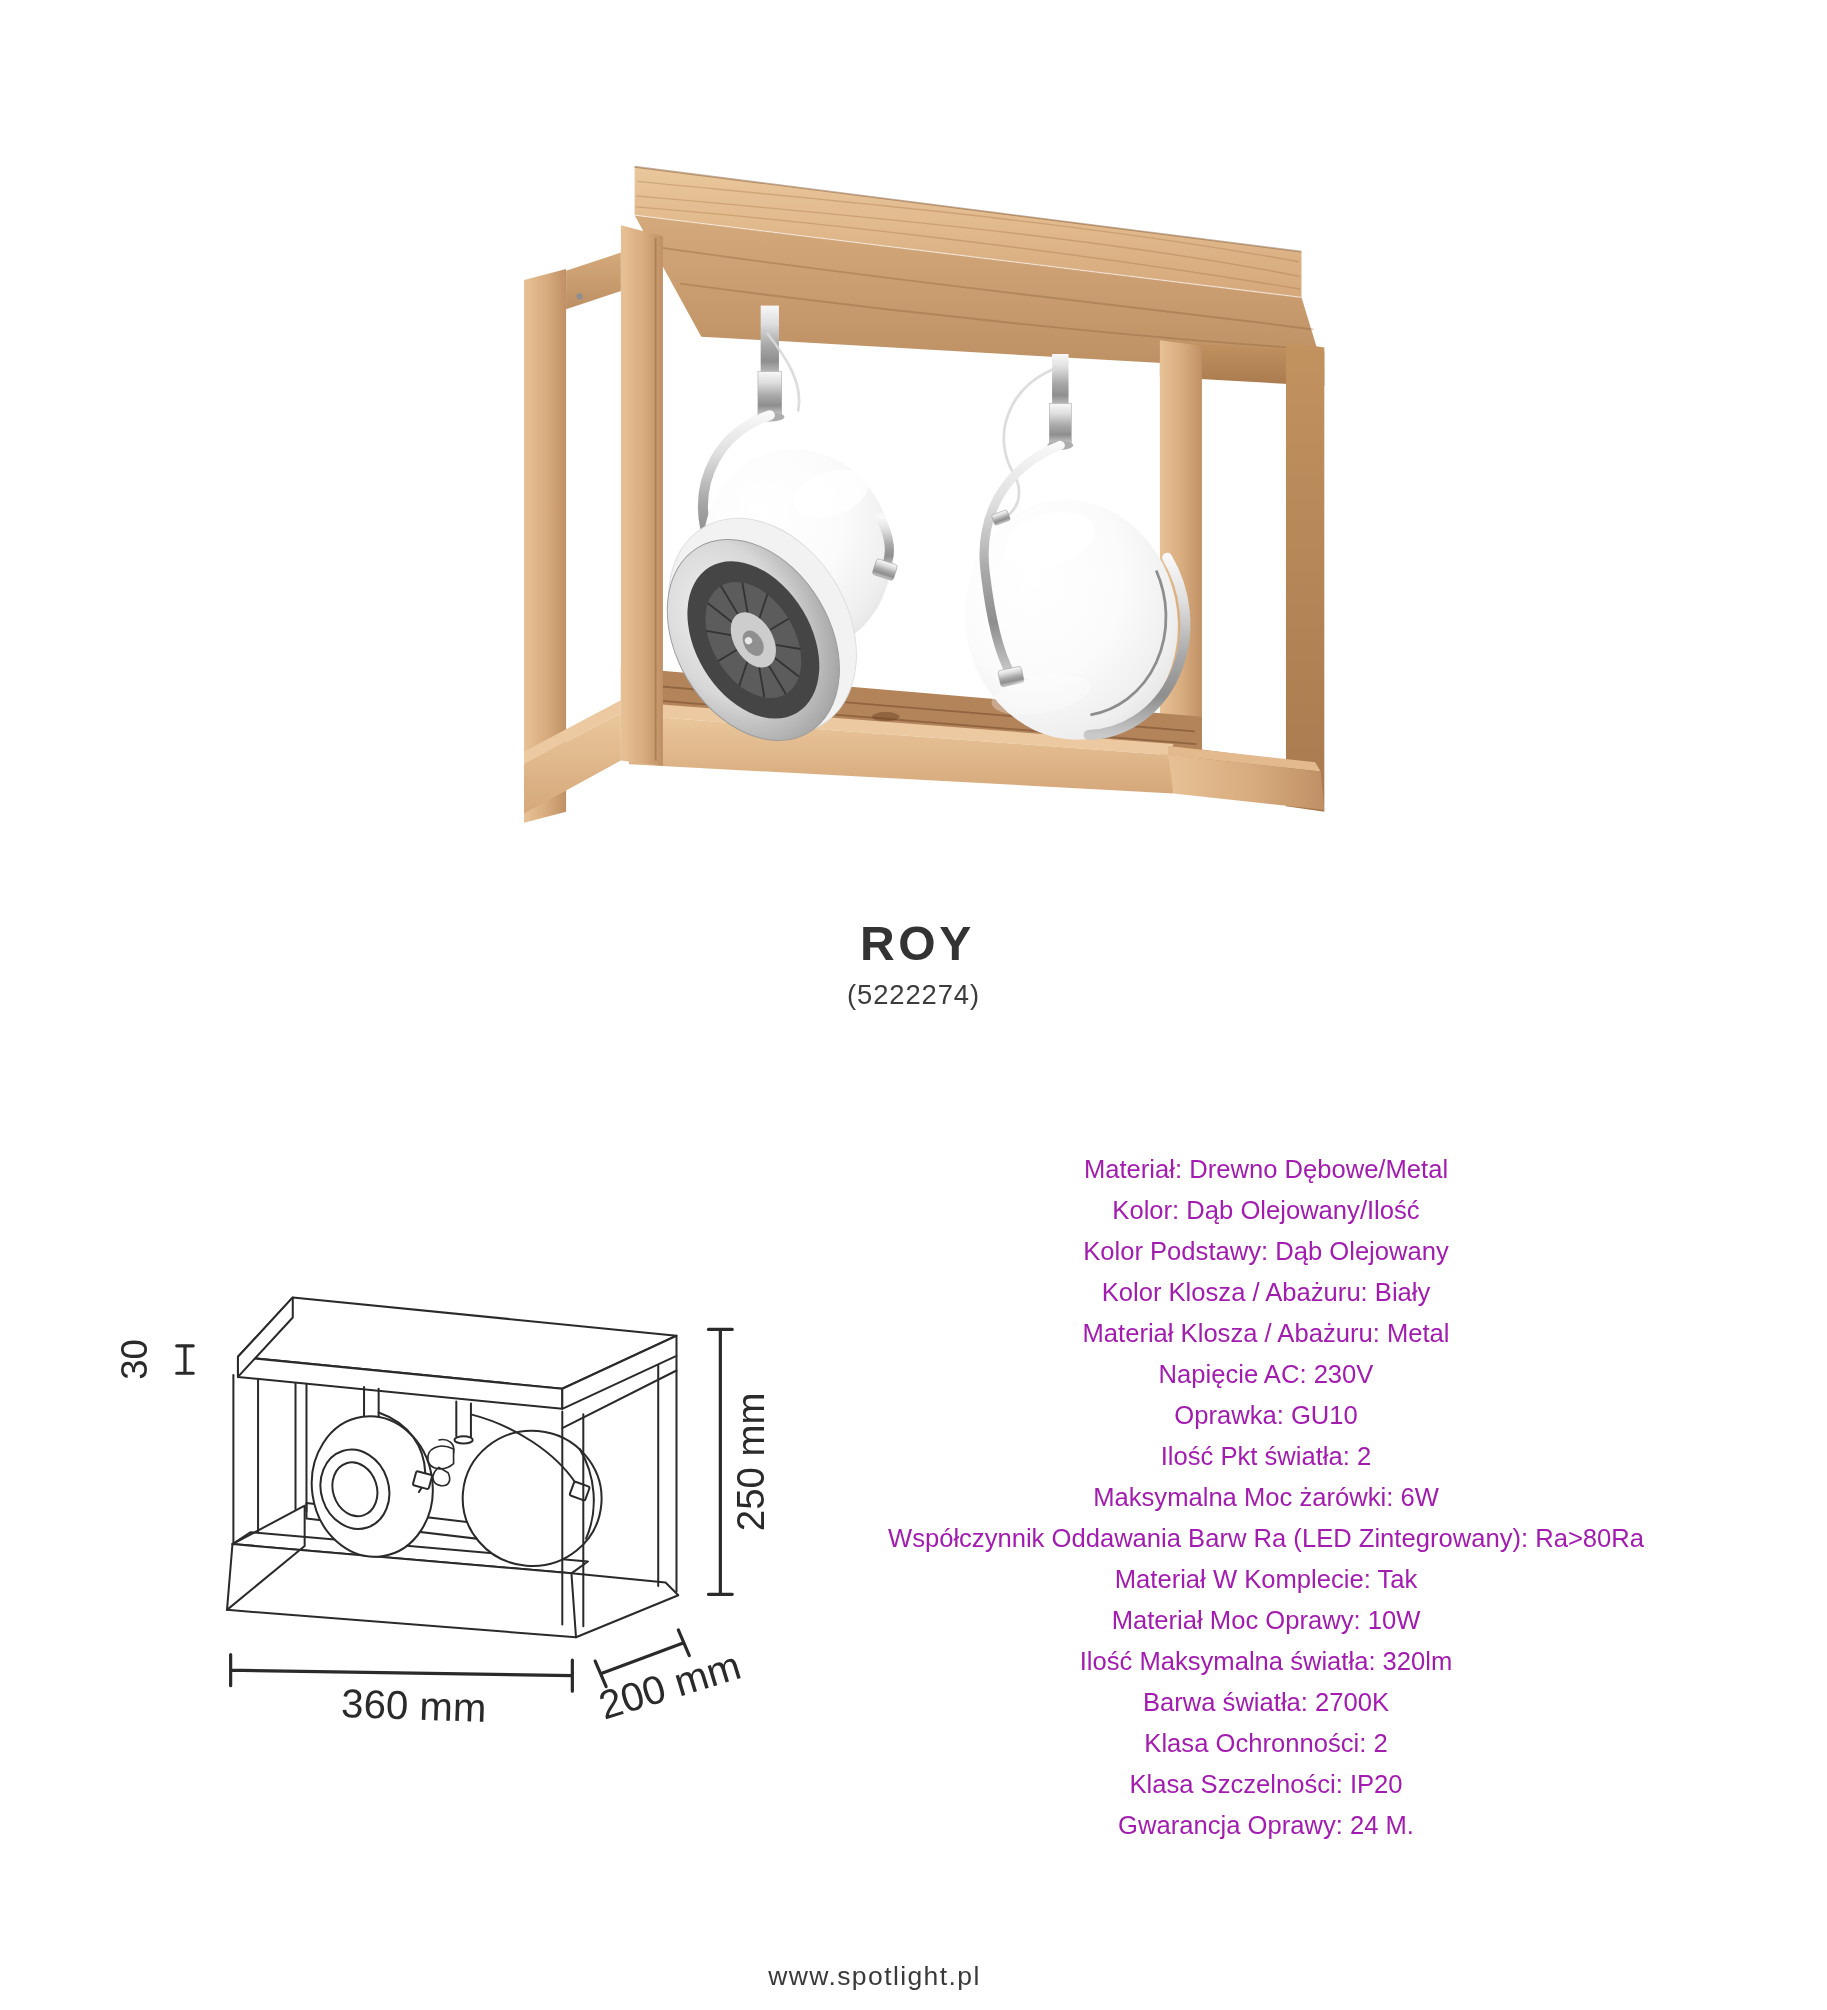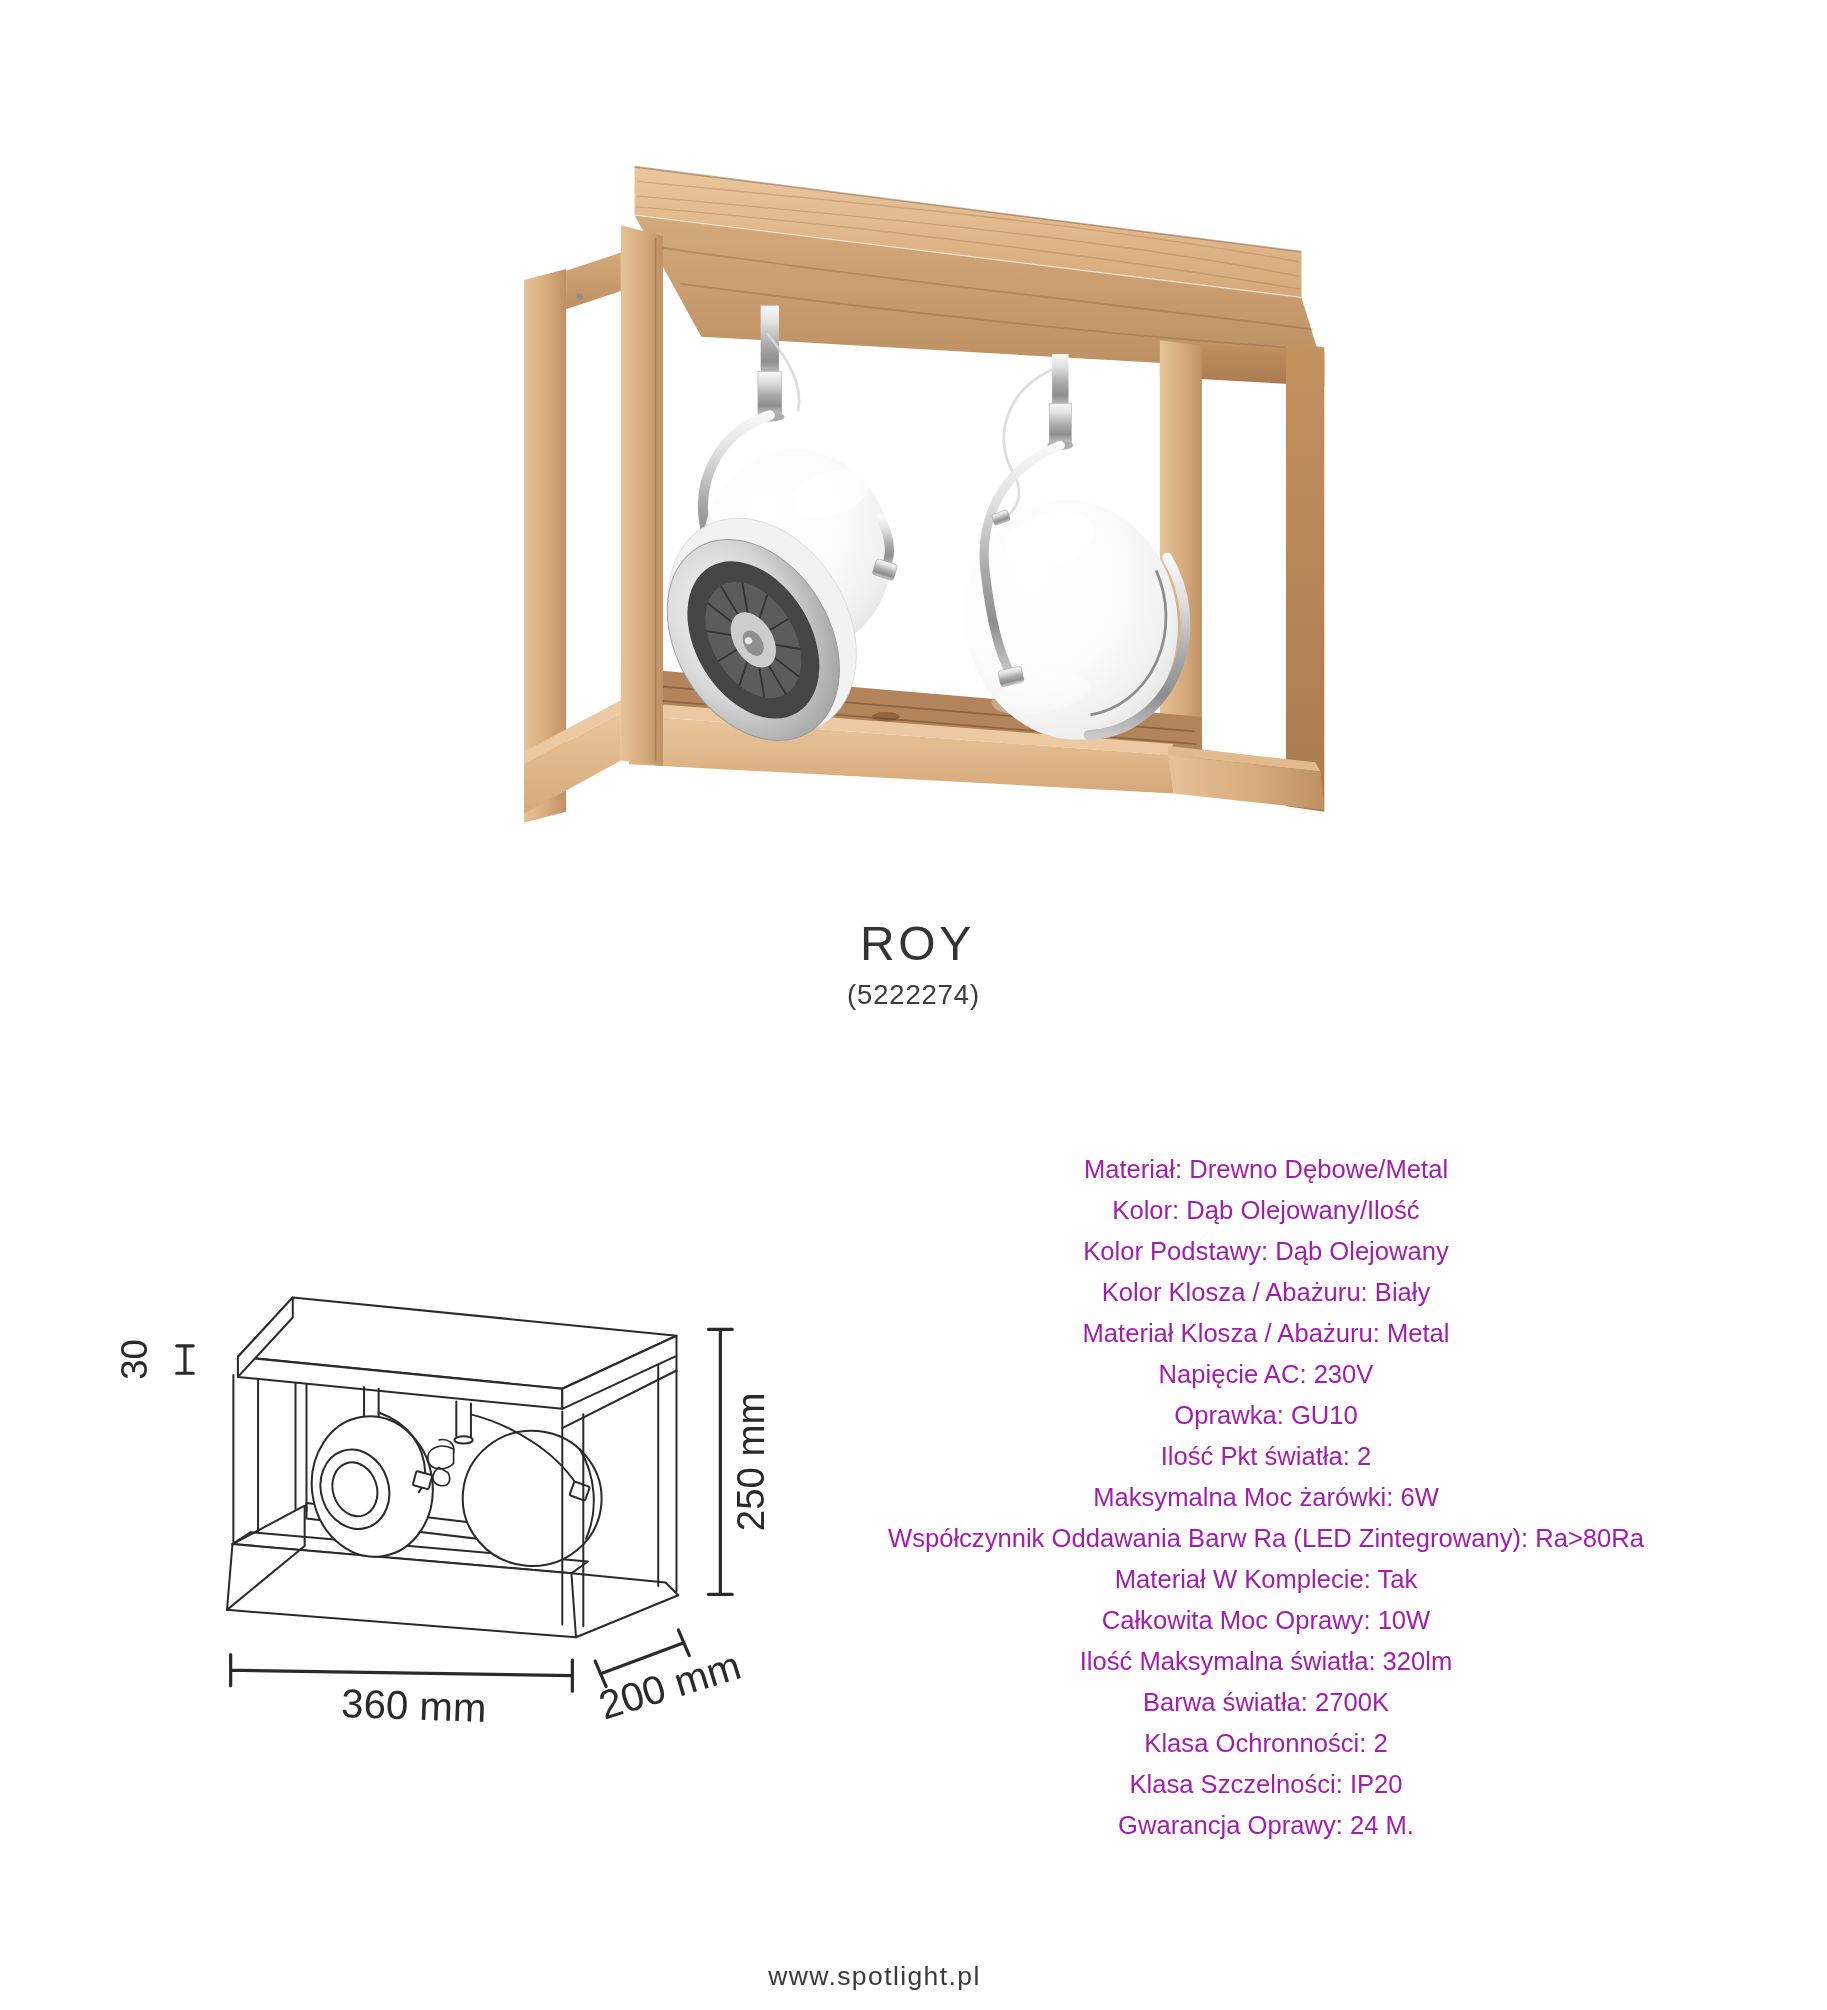--- a/index.html
+++ b/index.html
@@ -5,21 +5,21 @@
   * { box-sizing: border-box; }
   html,body { margin:0; padding:0; }
   body {
     width:1827px; height:2010px; position:relative;
     background:#ffffff; overflow:hidden;
     font-family:"Liberation Sans", sans-serif;
     color:#3c3c3c;
   }
   .photo    { position:absolute; left:493px; top:110px;  width:877px; height:731px; }
   .titleblk { position:absolute; left:0; top:916px; width:1827px; text-align:center; }
-  .titleblk h1 { margin:0; font-size:48px; font-weight:400; letter-spacing:3.7px; color:#333333;padding-left:8px; }
+  .titleblk h1 { margin:0; font-size:48px; font-weight:700; letter-spacing:3.7px; color:#333333;padding-left:8px; }
   .titleblk .code { margin-top:8.2px; font-size:27.4px; letter-spacing:0.9px; color:#3c3c3c; }
   .drawing  { position:absolute; left:119px; top:1270px; width:713px; height:603px; }
   .specs    { position:absolute; left:855px; top:1149px; width:822px; }
   .spec-line{ height:41px; line-height:41px; font-size:25.6px; text-align:center; white-space:nowrap; color:#a21caf; }
   .footer   { position:absolute; left:0; top:1961px; width:1749px; text-align:center; font-size:26.5px; letter-spacing:1.4px; color:#3a3a3a; }
   svg text  { font-family:"Liberation Sans", sans-serif; fill:#2a2a2a; }
 </style>
 </head>
 <body>
 
@@ -214,21 +214,21 @@
   <div class="spec-line">Kolor: Dąb Olejowany/Ilość</div>
   <div class="spec-line">Kolor Podstawy: Dąb Olejowany</div>
   <div class="spec-line">Kolor Klosza / Abażuru: Biały</div>
   <div class="spec-line">Materiał Klosza / Abażuru: Metal</div>
   <div class="spec-line">Napięcie AC: 230V</div>
   <div class="spec-line">Oprawka: GU10</div>
   <div class="spec-line">Ilość Pkt światła: 2</div>
   <div class="spec-line">Maksymalna Moc żarówki: 6W</div>
   <div class="spec-line">Współczynnik Oddawania Barw Ra (LED Zintegrowany): Ra&gt;80Ra</div>
   <div class="spec-line">Materiał W Komplecie: Tak</div>
-  <div class="spec-line">Całkowita Moc Oprawy: 10W</div>
+  <div class="spec-line">Materiał Moc Oprawy: 10W</div>
   <div class="spec-line">Ilość Maksymalna światła: 320lm</div>
   <div class="spec-line">Barwa światła: 2700K</div>
   <div class="spec-line">Klasa Ochronności: 2</div>
   <div class="spec-line">Klasa Szczelności: IP20</div>
   <div class="spec-line">Gwarancja Oprawy: 24 M.</div>
 </section>
 
 <footer class="footer">
   <span>www.spotlight.pl</span>
 </footer>

